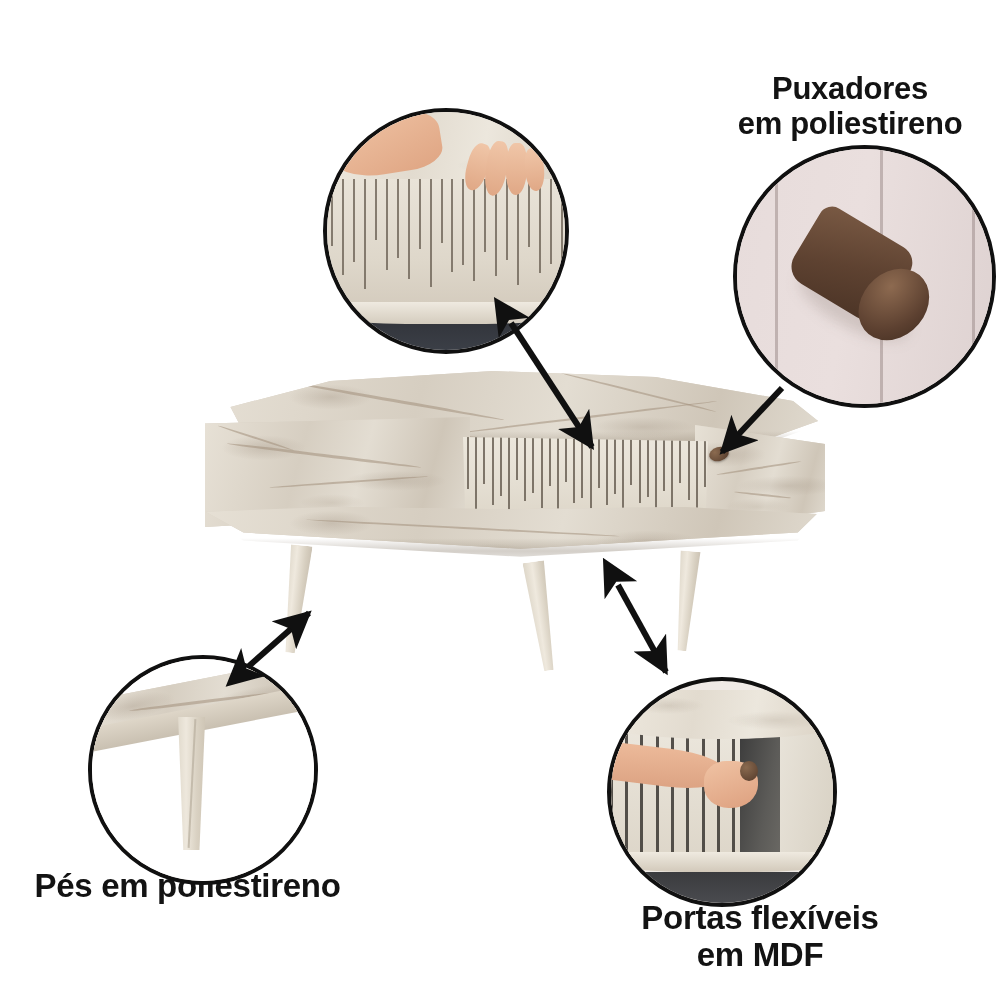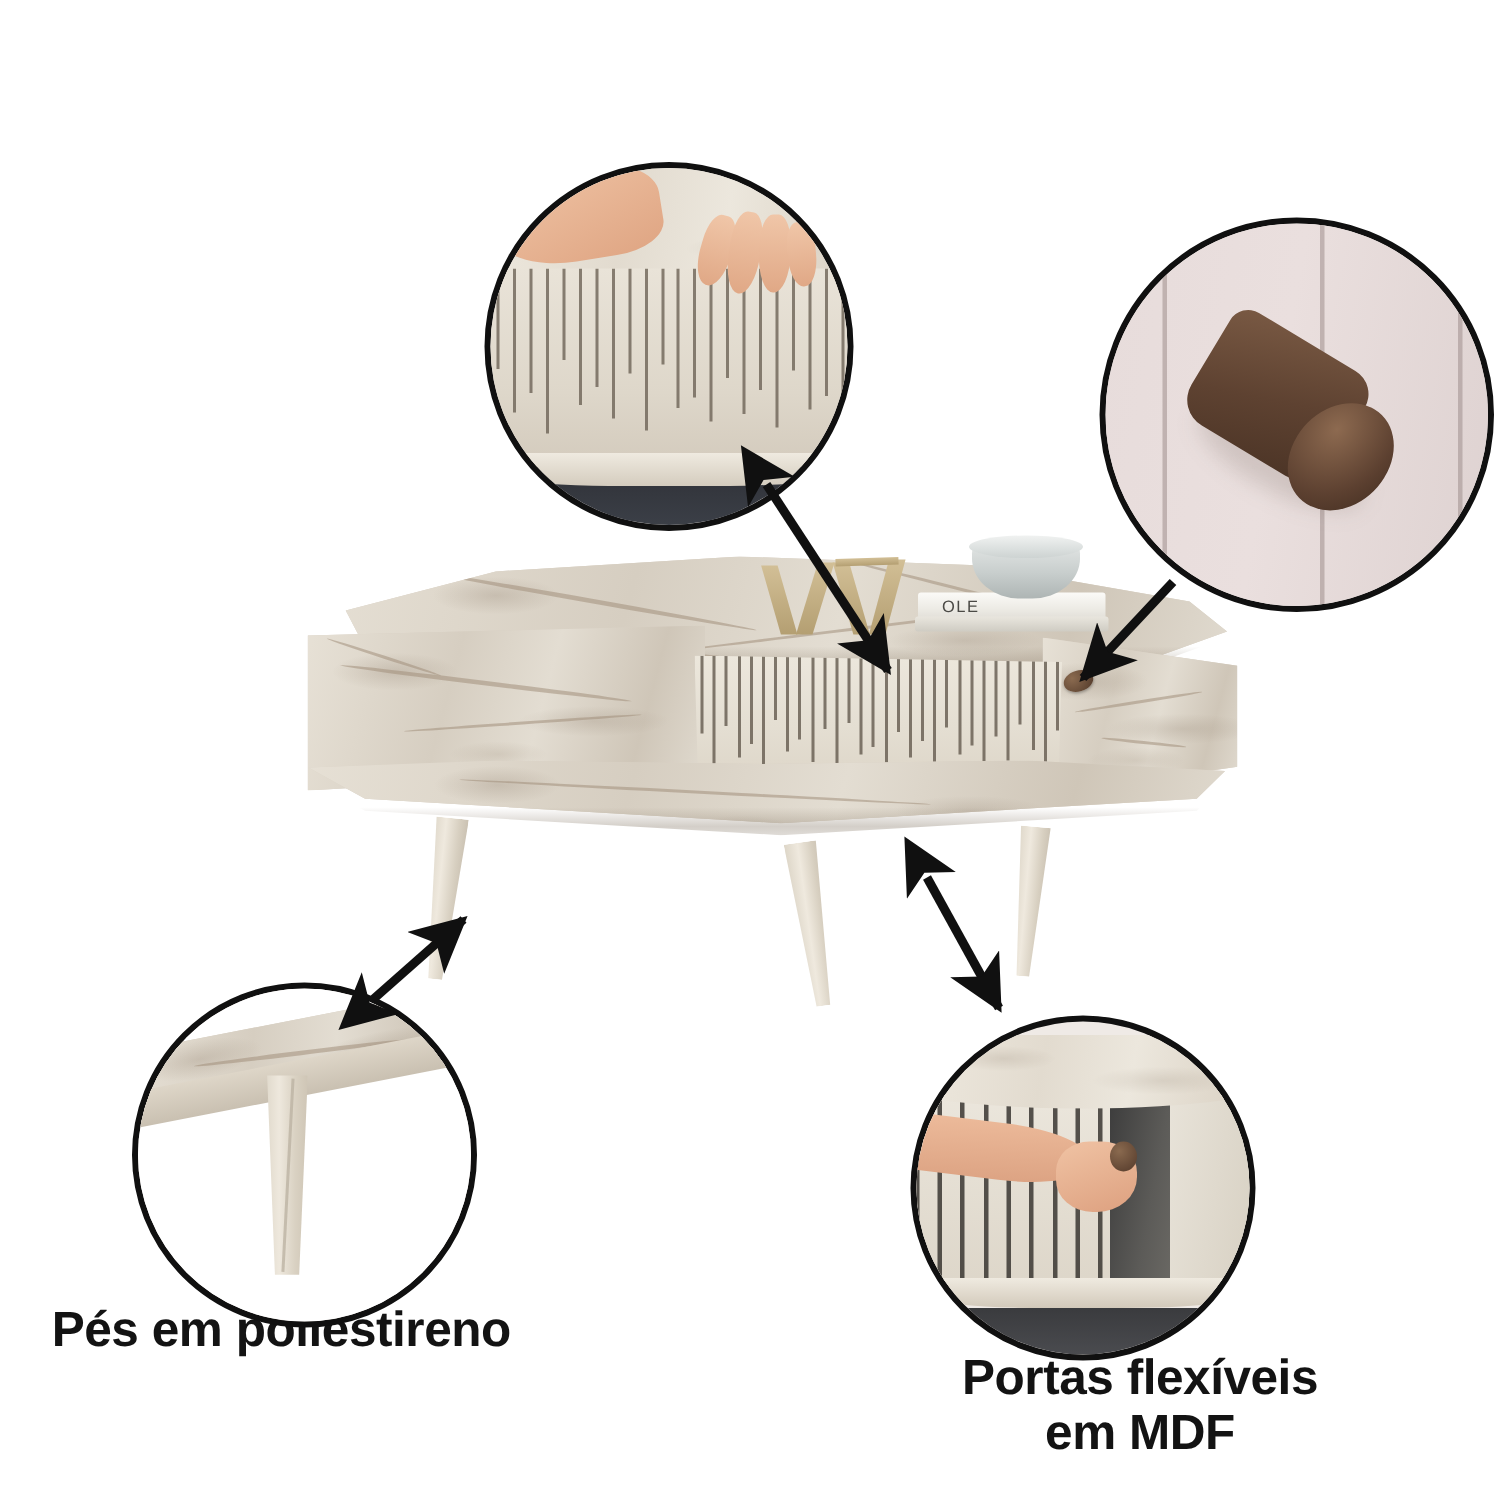--- a/index.html
+++ b/index.html
@@ -174,20 +174,22 @@
 
   
   svg.arrows{position:absolute;left:0;top:0;width:1000px;height:1000px;pointer-events:none;}
 </style>
 </head>
 <body>
 
 <div id="root">
 
 
+  <div class="caption" id="cap-top-right">Puxadores
+em poliestireno</div>
 
   <div class="caption" id="cap-bottom-left">Pés em poliestireno</div>
 
   <div class="caption" id="cap-bottom-right">Portas flexíveis
 em MDF</div>
 
   <div class="bubble" id="bubble-top-left">
     <div class="bubble-inner">
       <div id="tl-floor"></div>
       <div id="tl-top" class="marble-light"></div>
@@ -333,32 +335,20 @@
       <div class="vein" style="left:18%;top:34%;width:50%;height:2px;transform:rotate(3deg);"></div>
     </div>
     <div id="base-shelf-shadow"></div>
 
     <div class="leg" id="leg-bl"></div>
     <div class="leg" id="leg-fc"></div>
     <div class="leg" id="leg-br"></div>
 
     <div id="table-knob"></div>
 
-    <div id="decor">
-      <div id="books"></div>
-      <div id="books2"></div>
-      <div id="book-text">OLE</div>
-      <div id="bowl"></div>
-      <div id="bowl-lip"></div>
-      <div class="zig" style="left:14px;top:22px;height:46px;transform:skewX(16deg);"></div>
-      <div class="zig" style="left:38px;top:20px;height:48px;transform:skewX(-17deg);"></div>
-      <div class="zig" style="left:62px;top:20px;height:48px;transform:skewX(16deg);"></div>
-      <div class="zig" style="left:86px;top:18px;height:50px;transform:skewX(-15deg);"></div>
-      <div class="zig" style="left:57px;top:17px;width:42px;height:5px;transform:rotate(-2deg);"></div>
-    </div>
   </div>
 
   <svg class="arrows" viewBox="0 0 1000 1000">
     <defs>
       <marker id="ah" markerWidth="7" markerHeight="7" refX="5.6" refY="3.1" orient="auto" markerUnits="strokeWidth">
         <path d="M0,0 L6.2,3.1 L0,6.2 L1.6,3.1 z" fill="#101010"></path>
       </marker>
       <marker id="ahs" markerWidth="7" markerHeight="7" refX="1" refY="3.1" orient="auto-start-reverse" markerUnits="strokeWidth">
         <path d="M0,0 L6.2,3.1 L0,6.2 L1.6,3.1 z" fill="#101010"></path>
       </marker>

